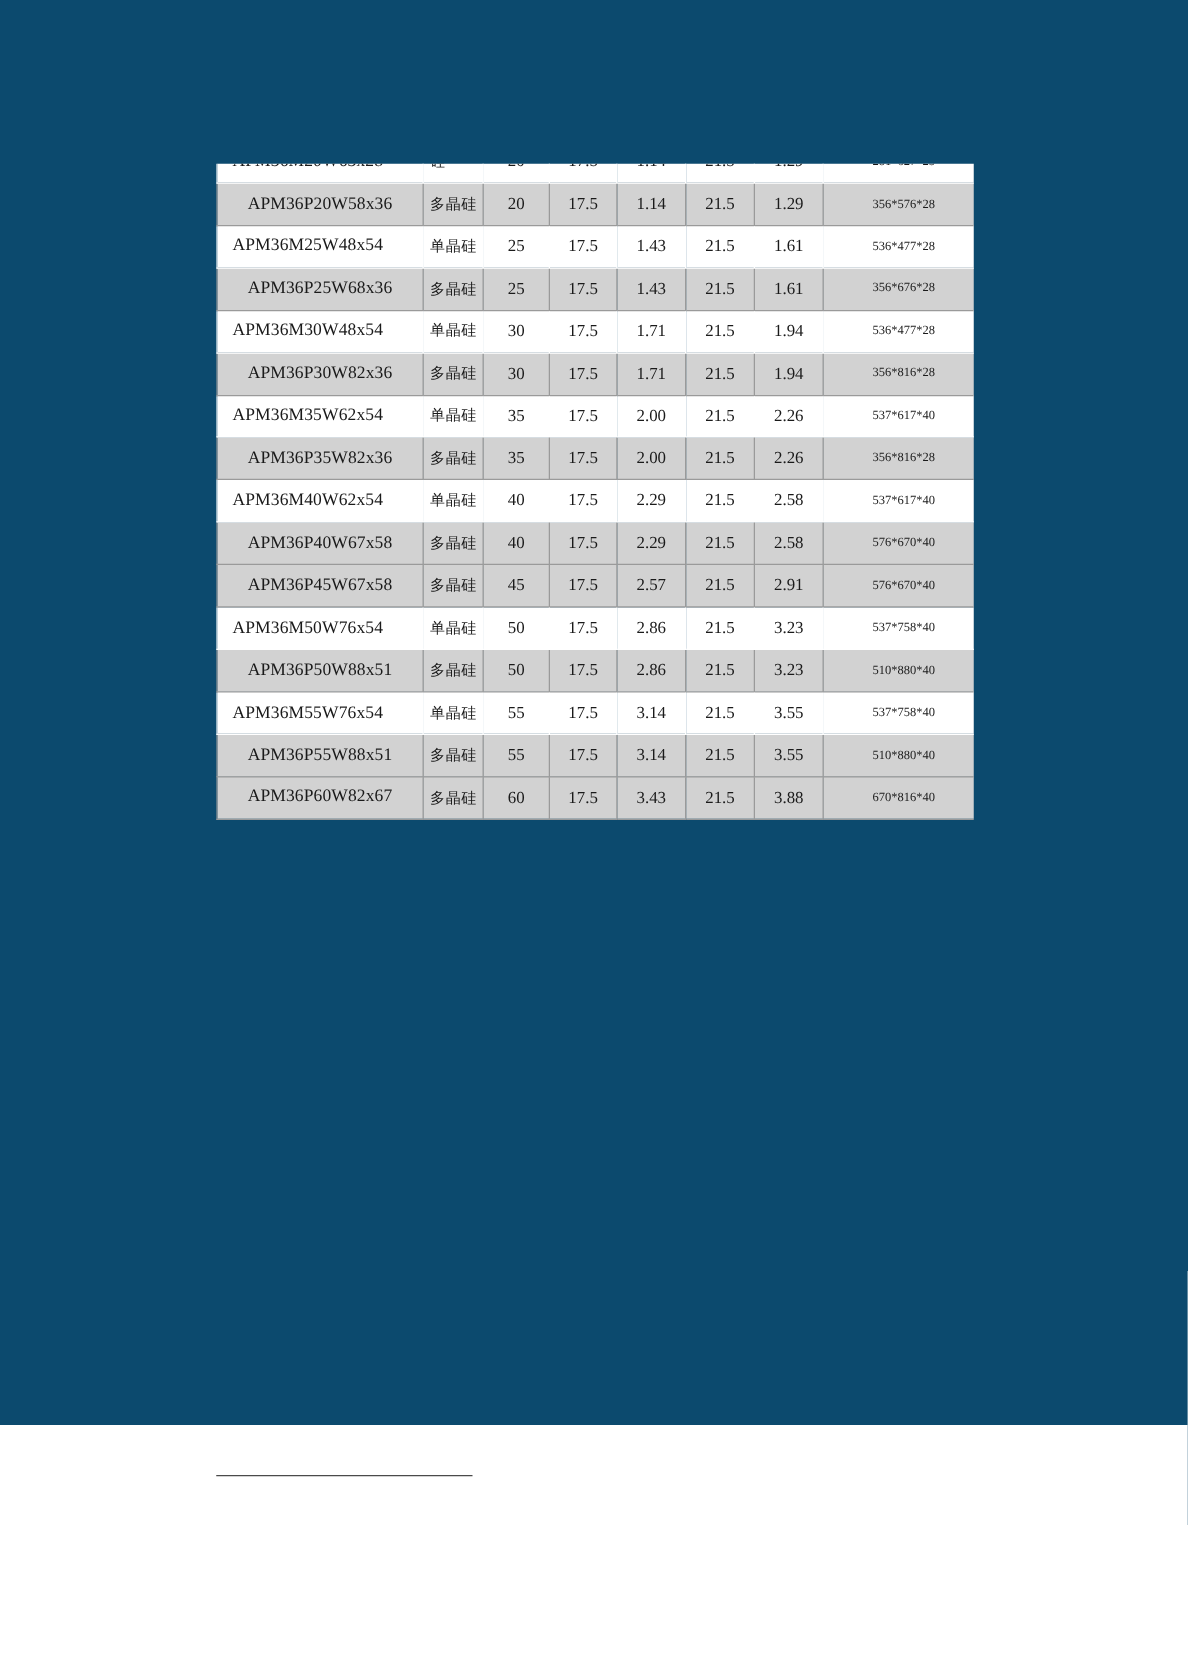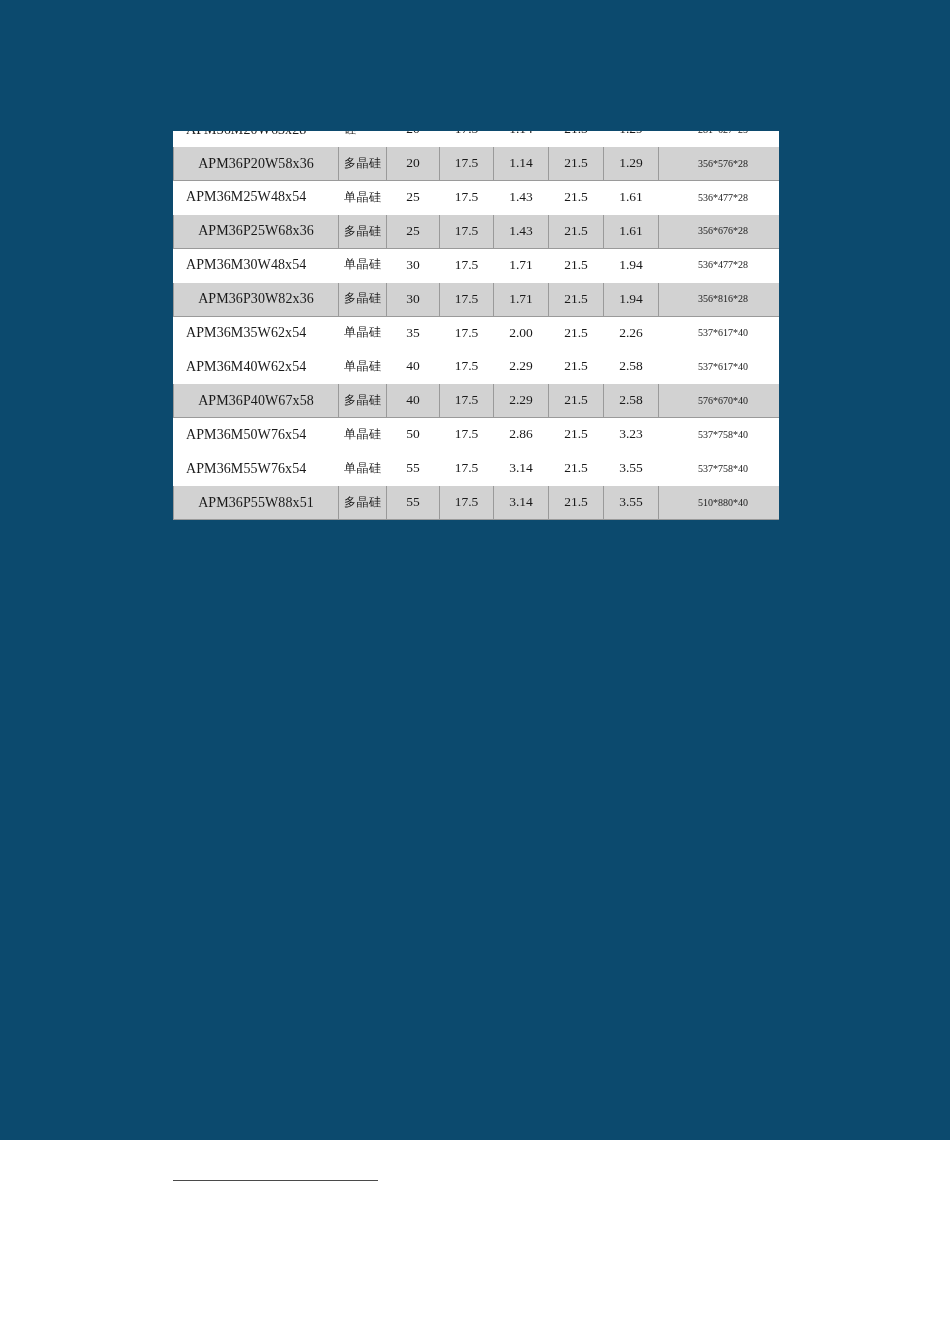--- a/index.html
+++ b/index.html
@@ -302,20 +302,46 @@
             <td class="c-voc">
               <div class="cell cell-num">21.5</div>
             </td>
             <td class="c-isc">
               <div class="cell cell-num">2.26</div>
             </td>
             <td class="c-dim">
               <div class="cell cell-dim">537*617*40</div>
             </td>
           </tr>
+          <tr class="row-alt">
+            <td class="c-model">
+              <div class="cell cell-model">APM36P35W82x36</div>
+            </td>
+            <td class="c-mat">
+              <div class="cell cell-mat">多晶硅</div>
+            </td>
+            <td class="c-pmax">
+              <div class="cell cell-num">35</div>
+            </td>
+            <td class="c-vmp">
+              <div class="cell cell-num">17.5</div>
+            </td>
+            <td class="c-imp">
+              <div class="cell cell-num">2.00</div>
+            </td>
+            <td class="c-voc">
+              <div class="cell cell-num">21.5</div>
+            </td>
+            <td class="c-isc">
+              <div class="cell cell-num">2.26</div>
+            </td>
+            <td class="c-dim">
+              <div class="cell cell-dim">356*816*28</div>
+            </td>
+          </tr>
           <tr class="row-plain">
             <td class="c-model">
               <div class="cell cell-model">APM36M40W62x54</div>
             </td>
             <td class="c-mat">
               <div class="cell cell-mat">单晶硅</div>
             </td>
             <td class="c-pmax">
               <div class="cell cell-num">40</div>
             </td>
@@ -354,20 +380,46 @@
             <td class="c-voc">
               <div class="cell cell-num">21.5</div>
             </td>
             <td class="c-isc">
               <div class="cell cell-num">2.58</div>
             </td>
             <td class="c-dim">
               <div class="cell cell-dim">576*670*40</div>
             </td>
           </tr>
+          <tr class="row-alt">
+            <td class="c-model">
+              <div class="cell cell-model">APM36P45W67x58</div>
+            </td>
+            <td class="c-mat">
+              <div class="cell cell-mat">多晶硅</div>
+            </td>
+            <td class="c-pmax">
+              <div class="cell cell-num">45</div>
+            </td>
+            <td class="c-vmp">
+              <div class="cell cell-num">17.5</div>
+            </td>
+            <td class="c-imp">
+              <div class="cell cell-num">2.57</div>
+            </td>
+            <td class="c-voc">
+              <div class="cell cell-num">21.5</div>
+            </td>
+            <td class="c-isc">
+              <div class="cell cell-num">2.91</div>
+            </td>
+            <td class="c-dim">
+              <div class="cell cell-dim">576*670*40</div>
+            </td>
+          </tr>
           <tr class="row-plain">
             <td class="c-model">
               <div class="cell cell-model">APM36M50W76x54</div>
             </td>
             <td class="c-mat">
               <div class="cell cell-mat">单晶硅</div>
             </td>
             <td class="c-pmax">
               <div class="cell cell-num">50</div>
             </td>
@@ -380,20 +432,46 @@
             <td class="c-voc">
               <div class="cell cell-num">21.5</div>
             </td>
             <td class="c-isc">
               <div class="cell cell-num">3.23</div>
             </td>
             <td class="c-dim">
               <div class="cell cell-dim">537*758*40</div>
             </td>
           </tr>
+          <tr class="row-alt">
+            <td class="c-model">
+              <div class="cell cell-model">APM36P50W88x51</div>
+            </td>
+            <td class="c-mat">
+              <div class="cell cell-mat">多晶硅</div>
+            </td>
+            <td class="c-pmax">
+              <div class="cell cell-num">50</div>
+            </td>
+            <td class="c-vmp">
+              <div class="cell cell-num">17.5</div>
+            </td>
+            <td class="c-imp">
+              <div class="cell cell-num">2.86</div>
+            </td>
+            <td class="c-voc">
+              <div class="cell cell-num">21.5</div>
+            </td>
+            <td class="c-isc">
+              <div class="cell cell-num">3.23</div>
+            </td>
+            <td class="c-dim">
+              <div class="cell cell-dim">510*880*40</div>
+            </td>
+          </tr>
           <tr class="row-plain">
             <td class="c-model">
               <div class="cell cell-model">APM36M55W76x54</div>
             </td>
             <td class="c-mat">
               <div class="cell cell-mat">单晶硅</div>
             </td>
             <td class="c-pmax">
               <div class="cell cell-num">55</div>
             </td>
@@ -430,20 +508,46 @@
               <div class="cell cell-num">3.14</div>
             </td>
             <td class="c-voc">
               <div class="cell cell-num">21.5</div>
             </td>
             <td class="c-isc">
               <div class="cell cell-num">3.55</div>
             </td>
             <td class="c-dim">
               <div class="cell cell-dim">510*880*40</div>
+            </td>
+          </tr>
+          <tr class="row-alt">
+            <td class="c-model">
+              <div class="cell cell-model">APM36P60W82x67</div>
+            </td>
+            <td class="c-mat">
+              <div class="cell cell-mat">多晶硅</div>
+            </td>
+            <td class="c-pmax">
+              <div class="cell cell-num">60</div>
+            </td>
+            <td class="c-vmp">
+              <div class="cell cell-num">17.5</div>
+            </td>
+            <td class="c-imp">
+              <div class="cell cell-num">3.43</div>
+            </td>
+            <td class="c-voc">
+              <div class="cell cell-num">21.5</div>
+            </td>
+            <td class="c-isc">
+              <div class="cell cell-num">3.88</div>
+            </td>
+            <td class="c-dim">
+              <div class="cell cell-dim">670*816*40</div>
             </td>
           </tr>
         </tbody>
     </table>
   </div>
 
   <div class="bottom-rule"></div>
 
 </div>
 

